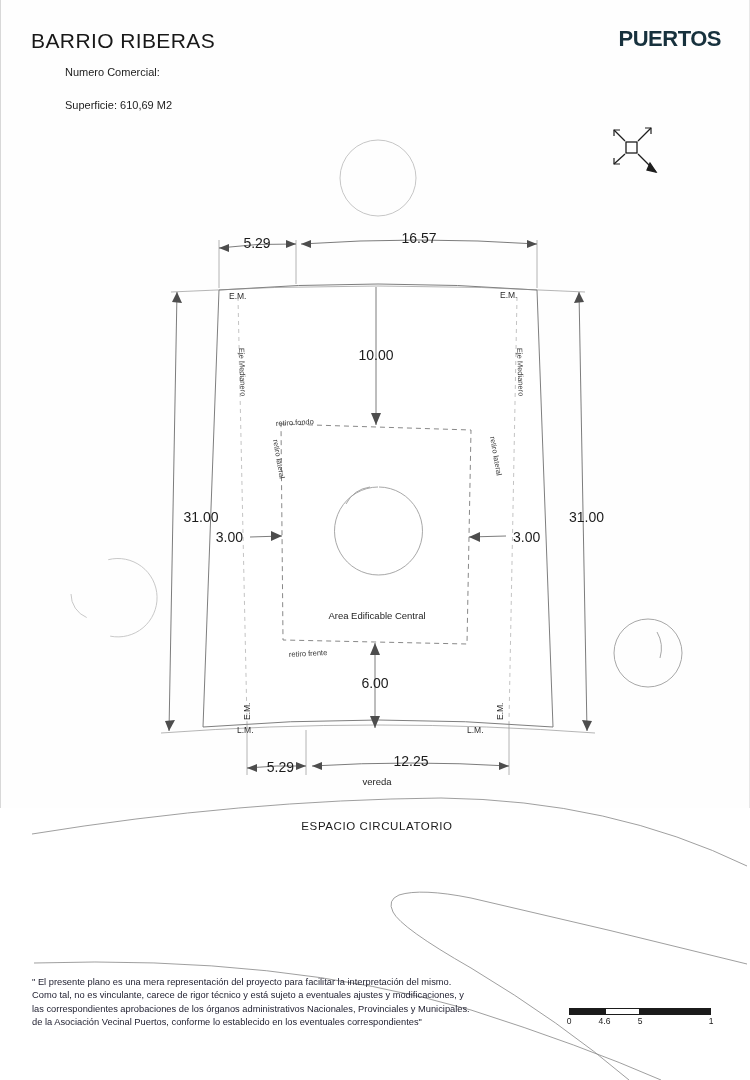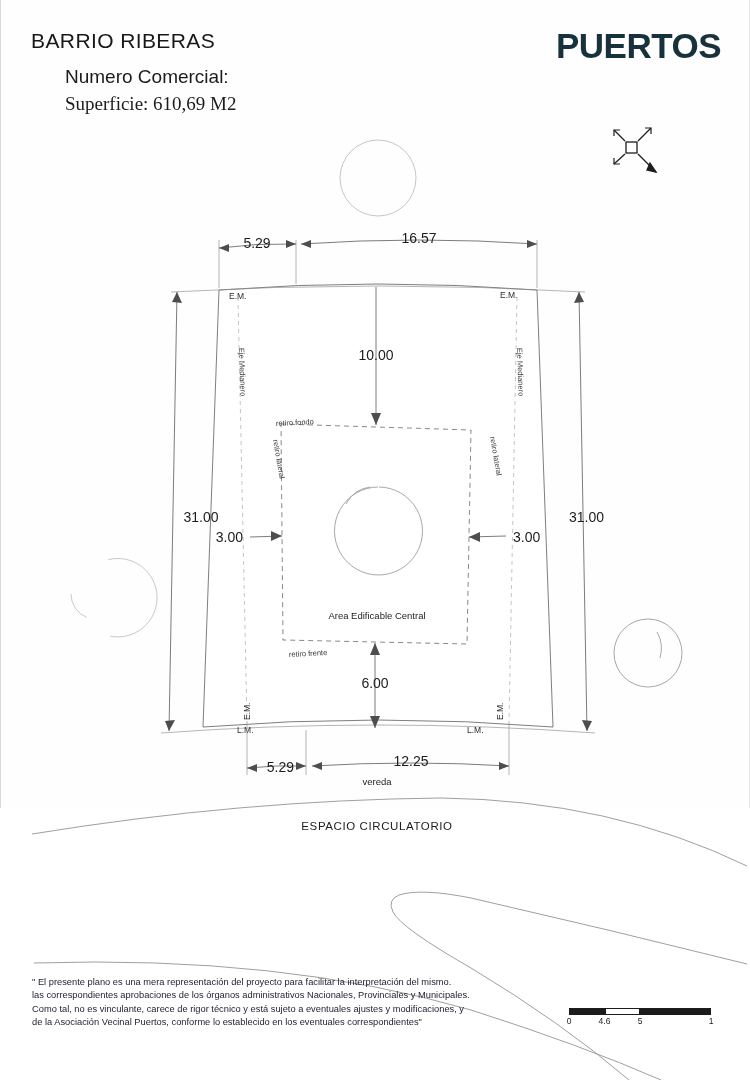--- a/index.html
+++ b/index.html
@@ -30,36 +30,36 @@
     position: absolute;
     left: 30px; top: 29px;
     font-size: 21px;
     letter-spacing: 0.4px;
     color: #181818;
     white-space: nowrap;
   }
   .hdr-line {
     position: absolute;
     left: 64px;
-    font-size: 19px;
+    font-size: 11px;
     color: #1c1c1c;
     white-space: nowrap;
   }
   .hdr-line.l1 { top: 66px; }
-  .hdr-line.l2 { top: 93px; font-family: Liberation Serif, serif; }
+  .hdr-line.l2 { top: 99px; }
   .hdr-redacted {
     display: inline-block;
     width: 40px;
     color: #b9b9b9;
     letter-spacing: 3px;
   }
   .logo {
     position: absolute;
     right: 28px; top: 26px;
-    font-size: 35px;
+    font-size: 22px;
     font-weight: bold;
     letter-spacing: -0.5px;
     color: #17313d;
     white-space: nowrap;
   }
 
   
   svg.plan {
     position: absolute;
     left: 0; top: 0;
@@ -284,22 +284,22 @@
       <path class="road-line" d="M 31 834 Q 240 800 440 798 Q 610 800 746 866"></path>
       <path class="road-line" d="M 33 963 Q 280 955 470 1010 Q 580 1045 660 1080"></path>
       <path class="road-line" d="M 746 964 Q 610 930 470 898 Q 420 888 398 895 Q 386 900 392 912 Q 400 928 470 968 Q 560 1022 628 1080"></path>
       <text class="roadtxt" x="376" y="830" text-anchor="middle">ESPACIO CIRCULATORIO</text>
     </g>
 
   </svg>
 
   <div class="disclaimer">
     <div>" El presente plano es una mera representación del proyecto para facilitar la interpretación del mismo.</div>
+    <div>Como tal, no es vinculante, carece de rigor técnico y está sujeto a eventuales ajustes y modificaciones, y</div>
     <div>las correspondientes aprobaciones de los órganos administrativos Nacionales, Provinciales y Municipales.</div>
-    <div>Como tal, no es vinculante, carece de rigor técnico y está sujeto a eventuales ajustes y modificaciones, y</div>
     <div>de la Asociación Vecinal Puertos, conforme lo establecido en los eventuales correspondientes"</div>
   </div>
 
   <div class="scalebar">
     <div class="sb-bar">
       <div class="sb-seg filled" style="width:25%"></div>
       <div class="sb-seg empty" style="width:25%"></div>
       <div class="sb-seg filled" style="width:50%"></div>
     </div>
     <div class="sb-labels">

